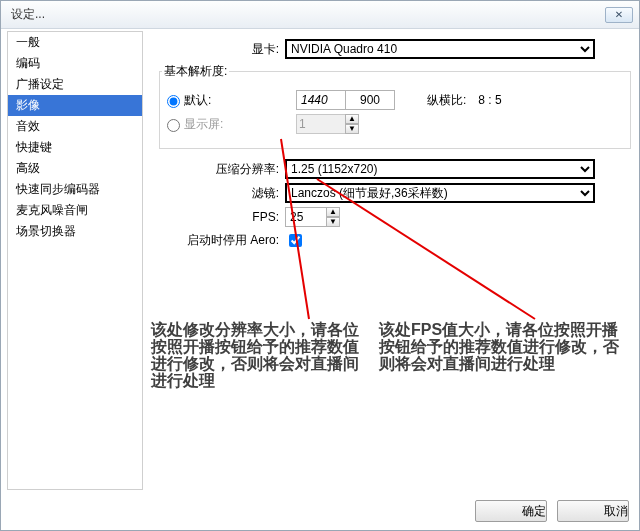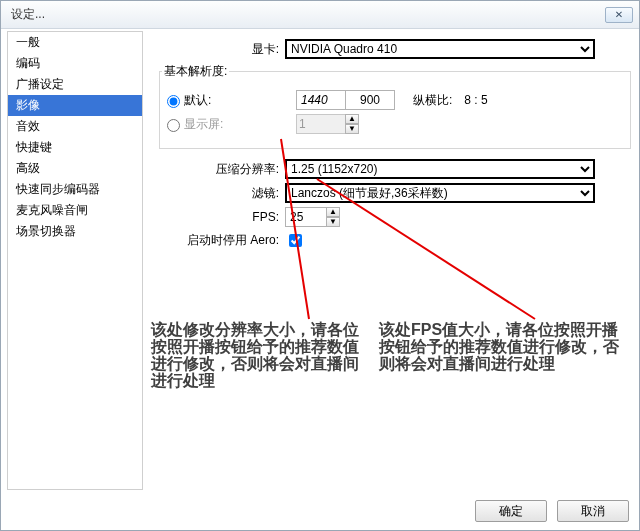--- a/index.html
+++ b/index.html
@@ -17,25 +17,25 @@
   .row { display:flex; align-items:center; margin:4px 0; }
   .lbl-r2 { width:120px; text-align:right; margin-right:6px; color:#000; }
   .radio { margin-right:4px; }
   input[type=text] { border:1px solid #b2b2b2; padding:1px 4px; height:20px; background:#fff; }
   select { border:2px solid #000000; height:20px; background:#fff; }
   .dim { background:#f0f0f0; border:1px solid #c8c8c8; height:20px; width:50px; padding:0 2px; display:flex; align-items:center;}
   .spinbtns { display:inline-flex; flex-direction:column; margin-left:-1px;}
   .spinbtns div { width:14px; height:10px; border:1px solid #b2b2b2; font-size:8px; line-height:7px; text-align:center; background:linear-gradient(#fdfdfd,#e3e3e3); cursor:default;}
   .chk { width:13px; height:13px; }
   .buttons { position:absolute; right:10px; bottom:8px; display:flex; gap:10px; }
-  .btn { width:72px; height:22px; border:1px solid #9d9d9d; background:linear-gradient(#fafafa,#e3e3e3); border-radius:2px; text-align:center; line-height:20px; cursor:default; }
+  .btn { width:72px; height:22px; border:1px solid #9d9d9d; background:linear-gradient(#fafafa,#e3e3e3); border-radius:2px; text-align:right; line-height:20px; cursor:default; }
   .annot { position:absolute; font-size:16px; color:#404040; font-weight:600; line-height:17px; width:220px; }
   svg.lines { position:absolute; top:0; left:0; width:100%; height:100%; pointer-events:none; }
   .disabled { color:#9a9a9a; }
-  .ratio { margin-left:18px; }
+  .ratio { margin-left:32px; }
 </style>
 </head>
 <body>
 
 <div class="win">
   <div class="titlebar">
     <span class="title">设定...</span>
     <span class="winctl">✕</span>
   </div>
 

